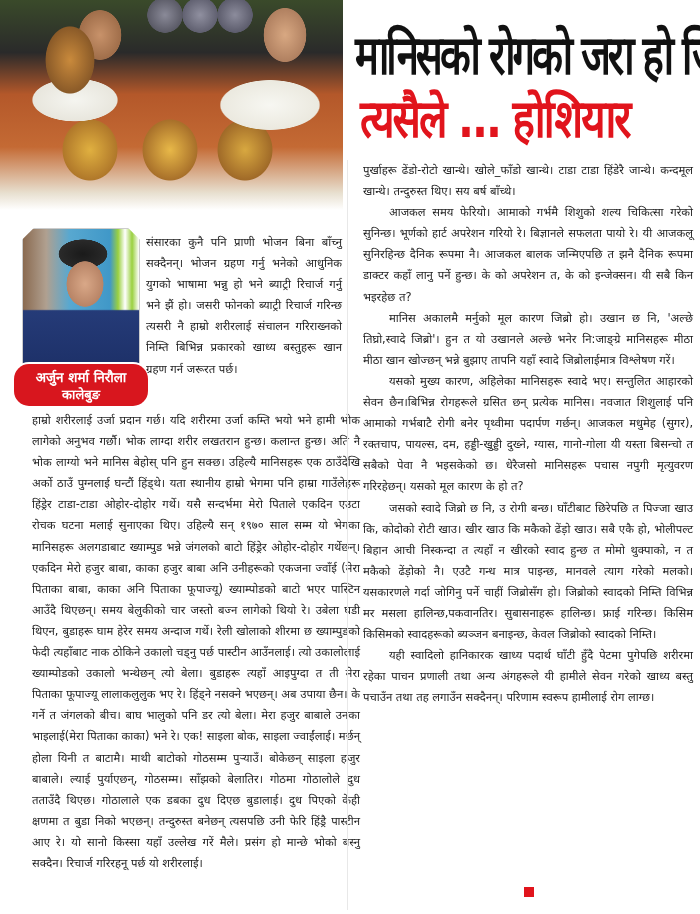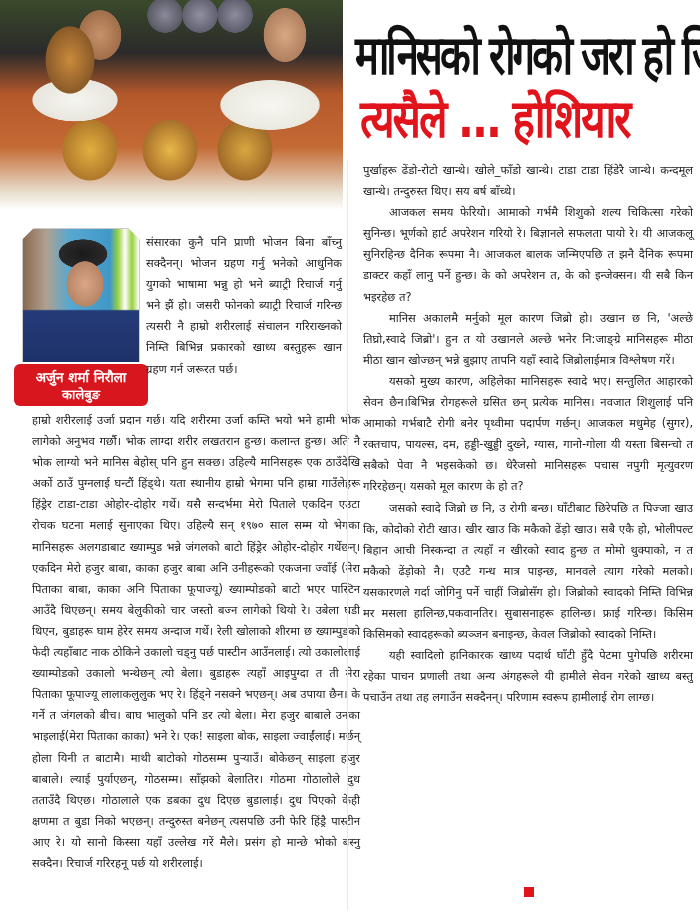--- a/index.html
+++ b/index.html
@@ -28,21 +28,21 @@
     background:
       radial-gradient(ellipse 26px 32px at 62px 55px, #d9a888 0%, #b88466 70%, transparent 72%),
       radial-gradient(ellipse 30px 18px at 60px 25px, #1a1a1a 0%, #2a2a2a 80%, transparent 82%),
       linear-gradient(180deg, transparent 0%, transparent 55%, #253b78 56%, #1c2f66 100%),
       linear-gradient(90deg, #8a6a50 0%, #b0a090 20%, #58a8d0 40%, #4098c8 75%, #9ad040 82%, #ffffff 88%, #9ad040 94%, #ffffff 100%);
     clip-path: polygon(10% 0, 90% 0, 100% 8%, 100% 100%, 0 100%, 0 8%);
     border: 1px solid #ccc;
   }
   .author-label {
     position: absolute; left: 14px; top: 364px; width: 134px; height: 42px;
-    background: #d8161e; border-radius: 6px; color: #fff; text-align: center;
+    background: #d8161e; border-radius: 15px; color: #fff; text-align: center;
     display: flex; flex-direction: column; justify-content: center; align-items: center;
     box-shadow: 0 0 0 2px #fff;
   }
   .author-name { font-family: "DejaVu Sans", sans-serif; font-size: 13.5px; font-weight: bold; line-height: 18px; }
   .author-place { font-family: "DejaVu Sans", sans-serif; font-size: 13px; font-weight: bold; line-height: 17px; }
 
   .headline-1 {
     position: absolute; left: 355px; top: 8px; width: 342px; height: 70px;
     font-family: "DejaVu Sans", sans-serif; font-weight: bold; font-size: 40px;
     color: #111; letter-spacing: -3px; line-height: 70px; white-space: nowrap;

